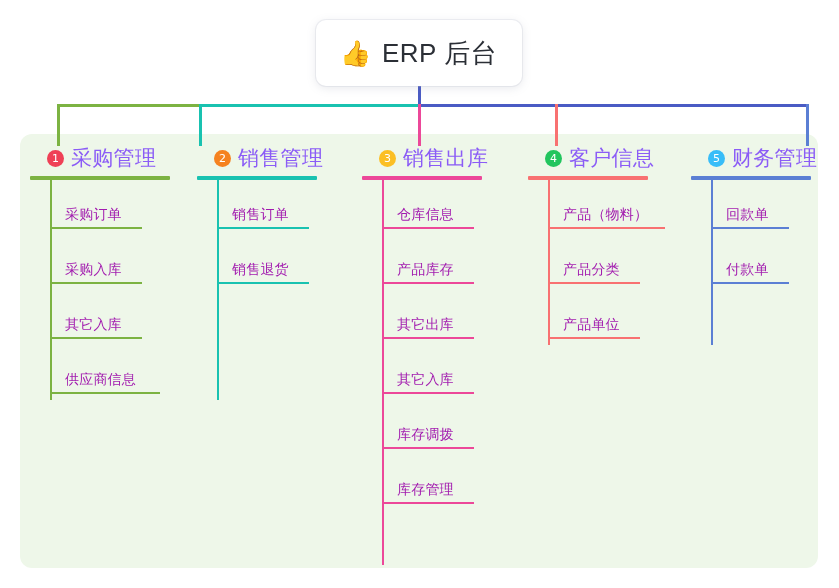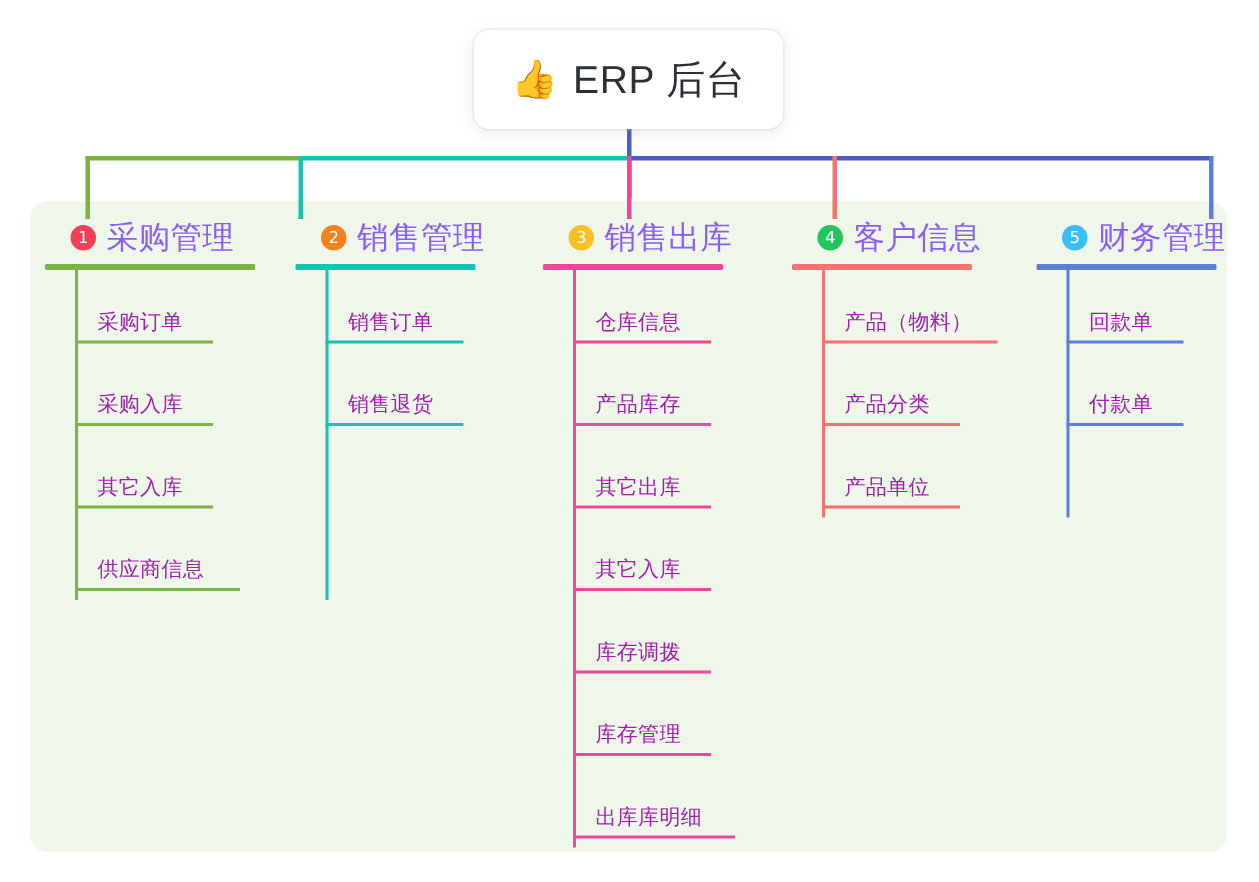--- a/index.html
+++ b/index.html
@@ -240,24 +240,20 @@
             <div class="item-rule" style="background: rgb(236, 72, 153); width: 92px;"></div>
           </div>
           <div class="item">
             <span class="item-label">库存调拨</span>
             <div class="item-rule" style="background: rgb(236, 72, 153); width: 92px;"></div>
           </div>
           <div class="item">
             <span class="item-label">库存管理</span>
             <div class="item-rule" style="background: rgb(236, 72, 153); width: 92px;"></div>
           </div>
-          <div class="item">
-            <span class="item-label">出库库明细</span>
-            <div class="item-rule" style="background: rgb(236, 72, 153); width: 108px;"></div>
-          </div>
         </div>
       </div>
       <div class="column" style="left: 528px; width: 120px;">
         <div class="col-head">
           <span class="badge" style="background: rgb(34, 197, 94);">4</span>
           <span class="col-title">客户信息</span>
         </div>
         <div class="head-rule" style="background: rgb(248, 113, 113); width: 120px;"></div>
         <div class="items">
           <div class="spine" style="background: rgb(248, 113, 113); height: 165px;"></div>

